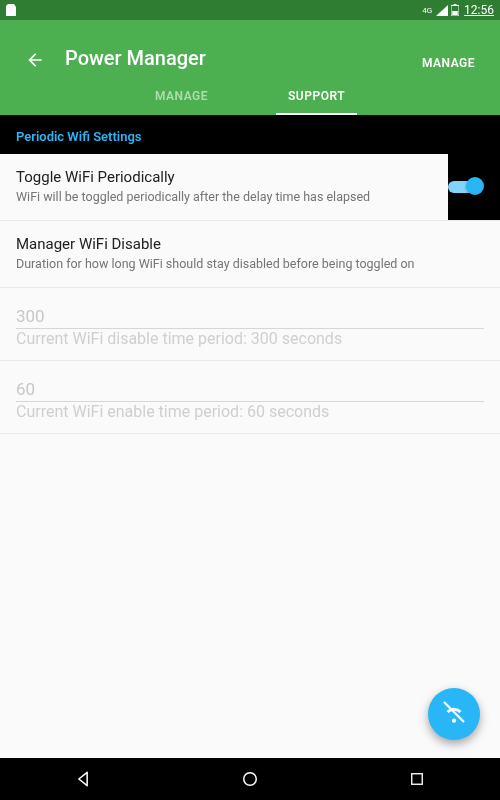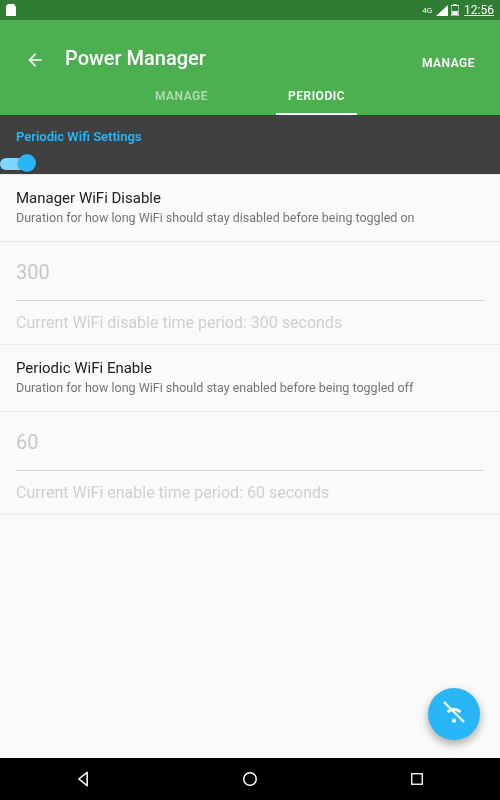--- a/index.html
+++ b/index.html
@@ -16,28 +16,28 @@
     .appbar-top { height: 50px; display: flex; align-items: flex-end; padding: 0 25px; }
     .appbar-top .back { margin-right: 20px; display: flex; align-items: center; cursor: pointer; }
     .appbar-top .title { font-size: 20px; font-weight: 500; flex: 1; }
     .appbar-top .support { font-size: 12px; font-weight: 600; letter-spacing: 0.5px; cursor: pointer; }
     .tabs { height: 45px; display: flex; align-items: flex-end; justify-content: center; gap: 40px; }
     .tab { padding: 0 20px 12px; font-size: 12px; font-weight: 600; letter-spacing: 0.5px; color: rgba(255,255,255,0.55); position: relative; cursor: pointer; }
     .tab.active { color: #fff; }
     .tab.active::after { content: ''; position: absolute; left: 8px; right: 8px; bottom: 0; height: 2px; background: #fff; }
 
     
-    .content { padding: 0; background: #404040; }
+    .content { padding: 0; background: #000000; }
     .section-header { color: #29b6f6; font-size: 13px; font-weight: 600; padding: 14px 16px 10px; }
 
     .item { background: #fafafa; padding: 14px 16px; border-bottom: 1px solid #eaeaea; }
     .item .title { font-size: 15px; color: #212121; margin-bottom: 3px; }
     .item .desc { font-size: 12.5px; color: #757575; line-height: 1.35; }
     .item.value-item { padding-top: 18px; padding-bottom: 12px; border-bottom: 1px solid #eaeaea; }
-    .value-text { font-size: 20px; color: #c7c7c7; padding-bottom: 16px; border-bottom: 1px solid #d6d6d6; margin-bottom: 12px; }
+    .value-text { font-size: 17px; color: #c7c7c7; padding-bottom: 2px; border-bottom: 1px solid #d6d6d6; margin-bottom: 0; }
     .hint { font-size: 16px; color: #cfcfcf; }
 
     .toggle-item { display: flex; align-items: center; border-bottom: 1px solid #eaeaea; }
     .toggle-item .item { flex: 1; border-bottom: none; }
     .switch { width: 36px; height: 20px; margin-right: 16px; position: relative; cursor: pointer; }
     .switch .track { position: absolute; left: 0; top: 4px; width: 32px; height: 12px; background: #81d4fa; border-radius: 10px; }
     .switch .thumb { position: absolute; right: 0; top: 0; width: 18px; height: 18px; border-radius: 50%; background: #29b6f6; box-shadow: 0 1px 3px rgba(0,0,0,0.3); }
 
     
     .fab { position: absolute; right: 20px; bottom: 60px; width: 52px; height: 52px; border-radius: 50%; background: #29b6f6; box-shadow: 0 4px 10px rgba(0,0,0,0.35); display: flex; align-items: center; justify-content: center; cursor: pointer; }
@@ -80,47 +80,47 @@
     <span class="back">
       <svg width="20" height="20" viewBox="0 0 24 24">
           <path d="M20 11H7.83l5.59-5.59L12 4l-8 8 8 8 1.41-1.41L7.83 13H20z" fill="#fff"></path>
         </svg>
     </span>
     <span class="title">Power Manager</span>
     <span class="support">MANAGE</span>
   </div>
   <div class="tabs">
     <div class="tab">MANAGE</div>
-    <div class="tab active">PERIODIC</div>
+    <div class="tab active">SUPPORT</div>
   </div>
 </div>
 
 <div class="content">
   <div class="section-header">Periodic Wifi Settings</div>
 
   <div class="toggle-item">
+    <div class="item">
+      <div class="title">Toggle WiFi Periodically</div>
+      <div class="desc">WiFi will be toggled periodically after the delay time has elapsed</div>
+    </div>
     <div class="switch">
       <div class="track"></div>
         <div class="thumb"></div>
     </div>
   </div>
 
   <div class="item">
     <div class="title">Manager WiFi Disable</div>
     <div class="desc">Duration for how long WiFi should stay disabled before being toggled on</div>
   </div>
   <div class="item value-item">
     <div class="value-text">300</div>
     <div class="hint">Current WiFi disable time period: 300 seconds</div>
   </div>
 
-  <div class="item">
-    <div class="title">Periodic WiFi Enable</div>
-    <div class="desc">Duration for how long WiFi should stay enabled before being toggled off</div>
-  </div>
   <div class="item value-item">
     <div class="value-text">60</div>
     <div class="hint">Current WiFi enable time period: 60 seconds</div>
   </div>
 </div>
 
 <div class="fab">
   <span>
     <svg width="26" height="26" viewBox="0 0 24 24">
         <path d="M2 3.5 L20.5 22 L22 20.5 L3.5 2 Z" fill="#fff"></path>

